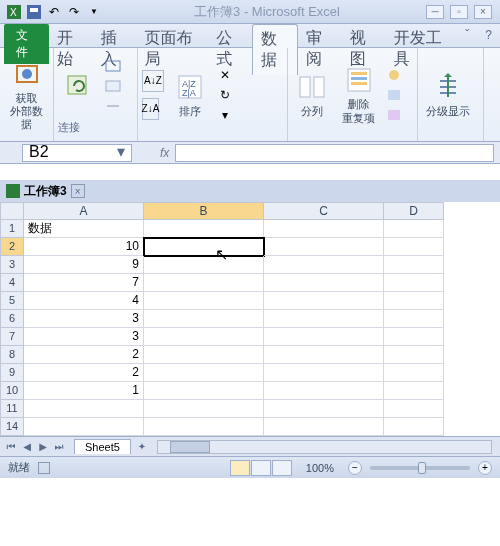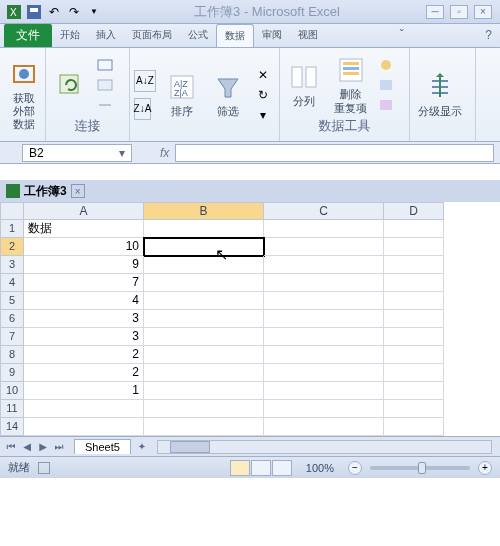--- a/index.html
+++ b/index.html
@@ -5,35 +5,35 @@
 *{margin:0;padding:0;box-sizing:border-box;font-family:"Microsoft YaHei",SimSun,Arial,sans-serif}
 body{background:#fff;width:500px;height:546px;overflow:hidden;font-size:12px}
 .titlebar{height:24px;background:linear-gradient(#dde6f5,#cdd9ec);display:flex;align-items:center;border-bottom:1px solid #a0b0cc}
 .qat{display:flex;align-items:center;gap:4px;padding:0 6px}
 .qat-icon{width:16px;height:16px;display:flex;align-items:center;justify-content:center}
 .title-text{flex:1;text-align:center;color:#8a98b4;font-size:13px}
 .winctrl{display:flex;gap:6px;padding-right:8px}
 .winbtn{width:18px;height:14px;border:1px solid #a0b0cc;background:#eef3fb;display:flex;align-items:center;justify-content:center;color:#5a6a8a;font-size:10px;cursor:pointer}
 .tabbar{height:24px;background:linear-gradient(#e8eef9,#dbe4f2);display:flex;align-items:flex-start;border-bottom:1px solid #a0b0cc}
 .file-tab{background:#1e8b3e;color:#fff;padding:3px 12px;font-size:12px;margin-left:4px;border-radius:2px 2px 0 0;cursor:pointer}
-.tab{padding:4px 8px;color:#4a5568;font-size:10px;cursor:pointer}
+.tab{padding:4px 8px;color:#4a5568;font-size:16px;cursor:pointer}
 .tab.active{background:#f5f8fc;border:1px solid #a0b0cc;border-bottom:none;border-radius:3px 3px 0 0}
 .help-ico{margin-left:auto;padding:4px 8px;color:#5a6a8a}
 .ribbon{height:94px;background:linear-gradient(#f5f8fc,#e8eff8);border-bottom:1px solid #a0b0cc;display:flex}
 .rgroup{border-right:1px solid #c5d0e0;display:flex;flex-direction:column;padding:4px}
 .rgroup-body{flex:1;display:flex;align-items:center;gap:6px}
-.rgroup-label{text-align:center;font-size:13px;color:#5a6a8a;padding-bottom:2px}
+.rgroup-label{font-size:11px;color:#5a6a8a;padding-bottom:2px}
 .rbtn{display:flex;flex-direction:column;align-items:center;gap:2px;padding:2px 4px;cursor:pointer;border-radius:3px}
 .rbtn-ico{width:28px;height:28px;display:flex;align-items:center;justify-content:center}
 .rbtn-ico.big{width:32px;height:32px}
 .rbtn-txt{font-size:11px;color:#3a4a60;text-align:center;line-height:1.2}
 .small-btns{display:flex;flex-direction:column;gap:2px}
 .smico{width:18px;height:18px;display:flex;align-items:center;justify-content:center;cursor:pointer}
 .namebox-row{height:22px;background:#e3eaf5;display:flex;align-items:center;border-bottom:1px solid #a0b0cc}
-.namebox{width:110px;background:#fff;border:1px solid #a0b0cc;margin:0 22px 0 22px;height:18px;display:flex;align-items:center;padding:0 6px;font-size:12px}
+.namebox{width:110px;background:#fff;border:1px solid #a0b0cc;margin:0 22px 0 22px;height:18px;display:flex;align-items:flex-end;padding:0 6px;font-size:16px}
 .namebox .dd{margin-left:auto;color:#5a6a8a}
 .fx-lbl{font-style:italic;color:#6a7a90;padding:0 6px}
 .fx-bar{flex:1;background:#fff;border:1px solid #a0b0cc;height:18px;margin-right:6px}
 .subwin-bar{height:22px;background:#ccd7ec;display:flex;align-items:center;padding:0 6px;gap:4px;margin-top:16px}
 .subwin-ico{width:14px;height:14px;background:#2a7e3a}
 .subwin-txt{font-size:12px;font-weight:bold}
 .subwin-x{border:1px solid #8a98b4;width:14px;height:14px;display:flex;align-items:center;justify-content:center;font-size:10px;color:#5a6a8a;cursor:pointer}
 .grid-area{position:relative;background:#fff}
 .colhdr-row{display:flex;height:18px}
 .corner{width:24px;background:#e9edf5;border:1px solid #c0c8d8}
@@ -95,26 +95,27 @@
 
 <div class="tabbar">
   <div class="file-tab">文件</div>
   <div class="tab">开始</div>
   <div class="tab">插入</div>
   <div class="tab">页面布局</div>
   <div class="tab">公式</div>
   <div class="tab active">数据</div>
   <div class="tab">审阅</div>
   <div class="tab">视图</div>
+  <div class="tab">开发工具</div>
   <div class="help-ico">ˇ</div>
   <div class="help-ico">?</div>
 </div>
 
 <div class="ribbon">
-  <div class="rgroup" style="width:46px">
+  <div class="rgroup" style="width:54px">
     <div class="rgroup-body">
         <div class="rbtn">
           <div class="rbtn-ico big">
             <svg width="28" height="28">
               <rect x="4" y="6" width="20" height="16" fill="none" stroke="#c77d2a" stroke-width="2"></rect>
               <circle cx="14" cy="14" r="5" fill="#5a8ac8"></circle>
             </svg>
           </div>
           <div class="rbtn-txt" style="white-space:pre-line">获取
 外部数据</div>
@@ -163,28 +164,20 @@
       </div>
       <div class="rbtn">
           <div class="rbtn-ico big">
             <svg width="28" height="28">
               <rect x="3" y="3" width="22" height="22" fill="#fff" stroke="#b0bcd0"></rect>
               <text x="6" y="14" font-size="9" fill="#4a6a9a">A|Z</text>
               <text x="6" y="23" font-size="9" fill="#4a6a9a">Z|A</text>
             </svg>
           </div>
           <div class="rbtn-txt">排序</div>
-        </div>
-      <div class="rbtn">
-          <div class="rbtn-ico big">
-            <svg width="28" height="28">
-              <path d="M4 6 L24 6 L17 16 L17 24 L11 24 L11 16 Z" fill="#b8c8de" stroke="#6a8ab0"></path>
-            </svg>
-          </div>
-          <div class="rbtn-txt">筛选</div>
         </div>
       <div class="small-btns">
         <div class="smico">✕</div>
         <div class="smico">↻</div>
         <div class="smico">▾</div>
       </div>
     </div>
   </div>
   <div class="rgroup" style="width:130px">
     <div class="rgroup-body">
@@ -220,21 +213,20 @@
               <rect x="2" y="2" width="12" height="10" fill="#c8d8f0"></rect>
             </svg>
           </div>
         <div class="smico">
             <svg width="16" height="14">
               <rect x="2" y="2" width="12" height="10" fill="#e0c8f0"></rect>
             </svg>
           </div>
       </div>
     </div>
-    <div class="rgroup-label">数据工具</div>
   </div>
   <div class="rgroup" style="width:66px">
     <div class="rgroup-body">
         <div class="rbtn">
           <div class="rbtn-ico big">
             <svg width="28" height="28">
               <path d="M6 8 L22 8 M6 14 L22 14 M6 20 L22 20" stroke="#6a8ab0" stroke-width="2"></path>
               <path d="M14 4 L14 24" stroke="#3a8a5a" stroke-width="2"></path>
               <path d="M10 4 L14 0 L18 4" fill="#3a8a5a"></path>
             </svg>

